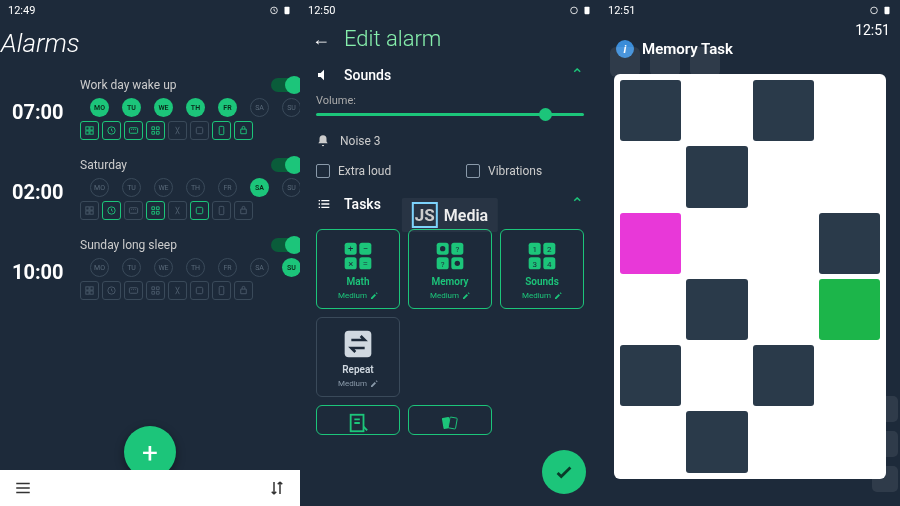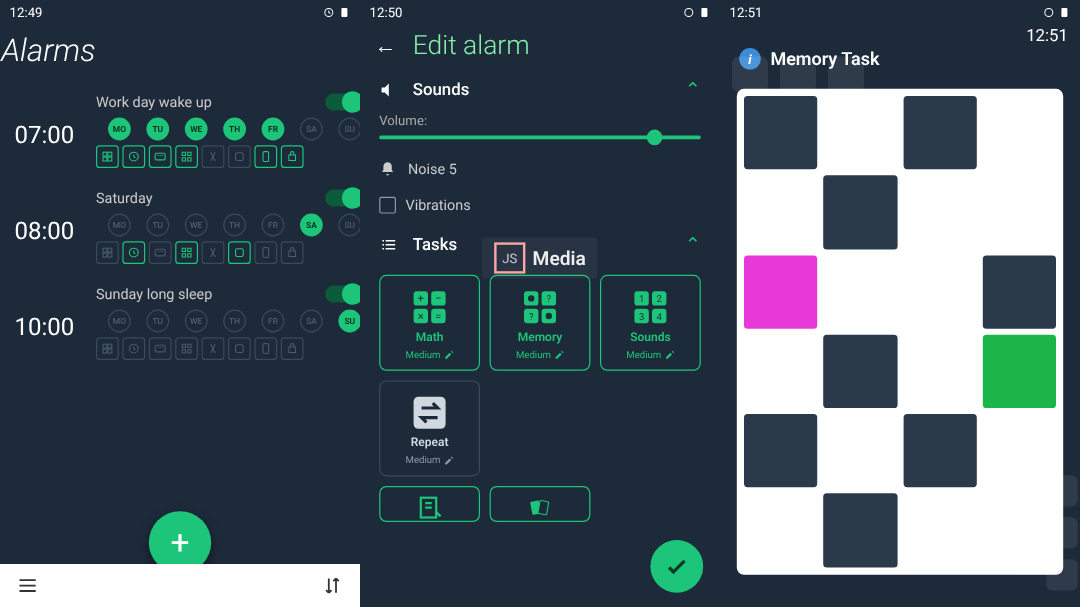--- a/index.html
+++ b/index.html
@@ -5,21 +5,21 @@
 * { box-sizing: border-box; margin: 0; padding: 0; }
 body { font-family: -apple-system, Roboto, sans-serif; background: #000; width: 900px; height: 506px; display: flex; overflow: hidden; }
 .screen { width: 300px; height: 506px; background: #1d2a3a; position: relative; overflow: hidden; }
 .status-bar { height: 20px; display: flex; justify-content: space-between; align-items: center; padding: 2px 8px; color: #fff; font-size: 11px; }
 .status-right { display: flex; gap: 3px; align-items: center; }
 .status-bar svg { width: 10px; height: 10px; }
 
 
 .s1-header { color: #fff; font-size: 26px; font-weight: 300; padding: 8px 1px 14px; font-style: italic; }
 .alarm-row { display: flex; padding: 6px 12px 12px; gap: 12px; }
-.alarm-time { color: #fff; font-size: 20px; font-weight: 400; min-width: 56px; padding-top: 22px; }
+.alarm-time { color: #fff; font-size: 20px; font-weight: 700; min-width: 56px; padding-top: 22px; }
 .alarm-details { flex: 1; }
 .alarm-title-row { display: flex; justify-content: space-between; align-items: center; margin-bottom: 6px; }
 .alarm-title { color: #ccc; font-size: 12px; }
 .toggle { width: 30px; height: 14px; border-radius: 7px; position: relative; cursor: pointer; }
 .toggle.on { background: #0a5c3a; }
 .toggle.on::after { content: ''; position: absolute; right: -2px; top: -2px; width: 18px; height: 18px; background: #1cc57a; border-radius: 50%; }
 .day-row { display: flex; gap: 3px; margin-bottom: 4px; }
 .day { width: 19px; height: 19px; border-radius: 50%; font-size: 7px; display: flex; align-items: center; justify-content: center; margin-left: 10px; }
 .day.active { background: #1cc57a; color: #0a2a1a; font-weight: 600; }
 .day.inactive { border: 1px solid #3a4a5a; color: #5a6a7a; }
@@ -58,21 +58,21 @@
 .task-name { font-size: 10px; font-weight: 600; }
 .task-card.sel .task-name { color: #1cc57a; }
 .task-card:not(.sel) .task-name { color: #d0d8e0; }
 .task-sub { font-size: 8px; color: #8a9aaa; display: flex; align-items: center; gap: 3px; }
 .task-card.sel .task-sub { color: #1cc57a; }
 .task-sub svg { width: 8px; height: 8px; }
 .task-grid-partial { display: grid; grid-template-columns: repeat(3, 1fr); gap: 8px; padding: 0 16px; }
 .task-card-partial { border: 1px solid #1cc57a; border-radius: 6px; height: 30px; display: flex; align-items: flex-start; justify-content: center; padding-top: 6px; color: #1cc57a; overflow: hidden; }
 .fab2 { position: absolute; bottom: 12px; right: 14px; width: 44px; height: 44px; border-radius: 50%; background: #1cc57a; display: flex; align-items: center; justify-content: center; }
 .watermark { position: absolute; top: 198px; left: 50%; transform: translateX(-50%); z-index: 100; display: flex; align-items: center; gap: 6px; background: rgba(255,255,255,0.05); padding: 4px 10px; border-radius: 2px; }
-.watermark-logo { width: 26px; height: 26px; border: 2px solid #fca5a5; display: flex; align-items: center; justify-content: center; font-size: 11px; font-weight: 400; color: #ccc; }
+.watermark-logo { width: 26px; height: 26px; border: 2px solid #7dd3fc; display: flex; align-items: center; justify-content: center; font-size: 17px; font-weight: 700; color: #ccc; }
 .watermark-text { color: #eee; font-size: 16px; font-weight: 600; }
 
 
 .s3-time { position: absolute; top: 22px; right: 10px; color: #fff; font-size: 14px; }
 .s3-header { display: flex; align-items: center; gap: 8px; padding: 20px 16px 12px; }
 .info-icon { width: 18px; height: 18px; border-radius: 50%; background: #3a8cd8; color: #fff; display: flex; align-items: center; justify-content: center; font-size: 11px; font-weight: 700; font-style: italic; }
 .s3-title { color: #fff; font-size: 15px; font-weight: 600; }
 .memory-board { background: #fff; margin: 4px 14px; border-radius: 6px; padding: 6px; display: grid; grid-template-columns: repeat(4, 1fr); gap: 5px; }
 .memory-cell { aspect-ratio: 1; border-radius: 3px; }
 .memory-cell.dark { background: #2a3a4a; }
@@ -159,21 +159,21 @@
             </div>
             <div class="icon-box active">
               <svg viewBox="0 0 24 24" fill="none" stroke="currentColor" stroke-width="2">
                 <path d="M6 9h12v10H6zM9 9V6a3 3 0 016 0v3"></path>
               </svg>
             </div>
           </div>
       </div>
     </div>
     <div class="alarm-row">
-      <div class="alarm-time">08:00</div>
+      <div class="alarm-time">02:00</div>
       <div class="alarm-details">
         <div class="alarm-title-row">
           <div class="alarm-title">Saturday</div>
           <div class="toggle on"></div>
         </div>
         <div class="day-row">
             <div class="day inactive">MO</div>
             <div class="day inactive">TU</div>
             <div class="day inactive">WE</div>
             <div class="day inactive">TH</div>
@@ -335,23 +335,27 @@
   <div class="volume-label">Volume:</div>
   <div class="slider-wrap">
     <div class="slider">
         <div class="slider-thumb"></div>
       </div>
   </div>
   <div class="option-row">
     <svg viewBox="0 0 24 24" fill="currentColor">
         <path d="M12 2a6 6 0 00-6 6v5l-2 3h16l-2-3V8a6 6 0 00-6-6zM10 19a2 2 0 104 0"></path>
       </svg>
-    <span>Noise 5</span>
+    <span>Noise 3</span>
   </div>
   <div class="two-col">
+    <div>
+      <div class="checkbox"></div>
+      <span>Extra loud</span>
+    </div>
     <div>
       <div class="checkbox"></div>
       <span>Vibrations</span>
     </div>
   </div>
   <div class="section-row">
     <div class="section-left">
       <svg width="16" height="16" viewBox="0 0 24 24" fill="currentColor">
           <path d="M4 6h2v2H4zM8 6h12v2H8zM4 11h2v2H4zM8 11h12v2H8zM4 16h2v2H4zM8 16h12v2H8z"></path>
         </svg>

